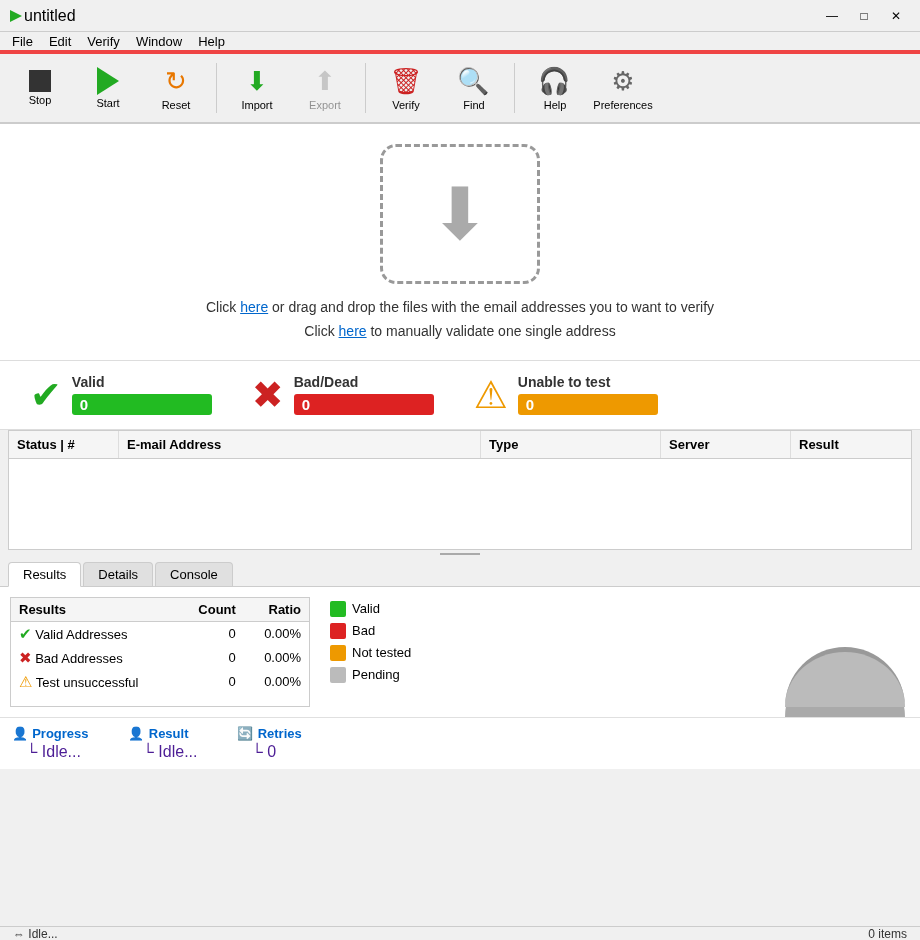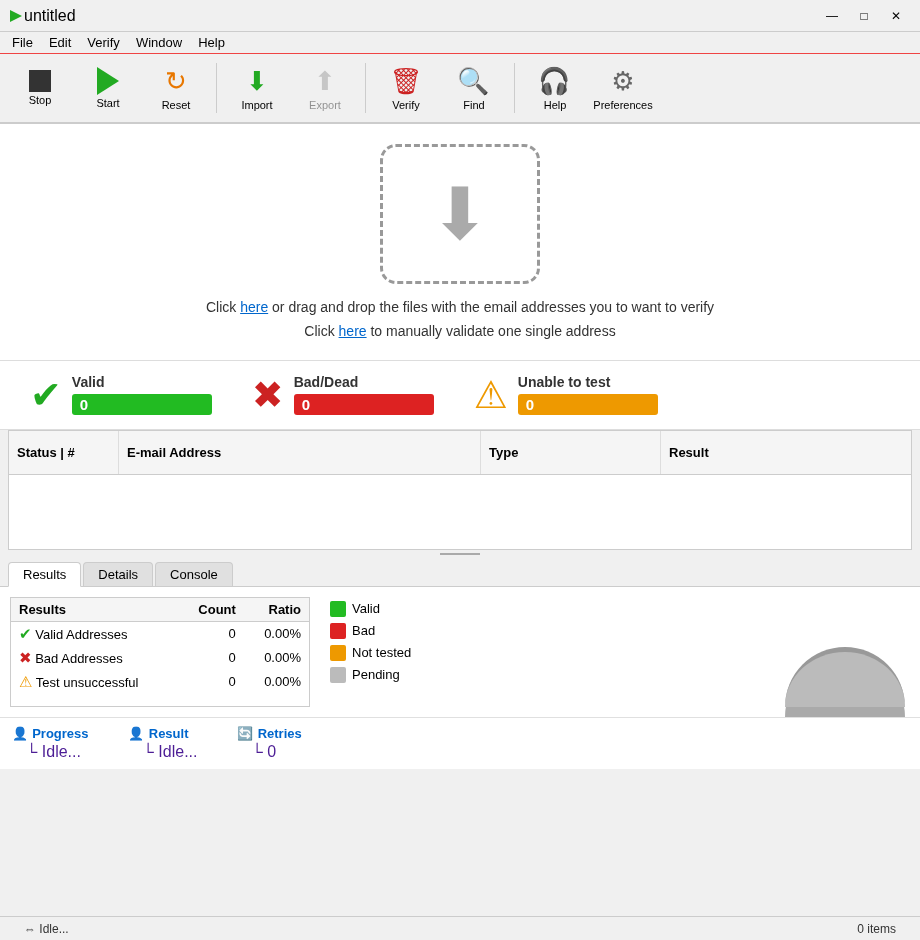--- a/index.html
+++ b/index.html
@@ -21,21 +21,21 @@
       font-size: 12px; cursor: pointer; display: flex; align-items: center; justify-content: center;
     }
 
     
     #menu-bar {
       background: #f0f0f0;
       height: 22px;
       display: flex;
       align-items: center;
       padding: 0 4px;
-      border-bottom: 1px solid #ef4444;
+      border-bottom: 4px solid #ef4444;
     }
     .menu-item {
       padding: 2px 8px;
       cursor: pointer;
       font-size: 13px;
     }
 
     
     #toolbar {
       background: #f0f0f0;
@@ -125,21 +125,21 @@
       overflow: hidden;
     }
     .table-header {
       display: grid;
       grid-template-columns: 110px 1fr 180px 130px 120px;
       background: #f5f5f5;
       border-bottom: 1px solid #ccc;
       font-weight: 600;
       font-size: 13px;
     }
-    .table-header div { padding: 14px 8px; border-right: 1px solid #ddd; }
+    .table-header div { padding: 6px 8px; border-right: 1px solid #ddd; }
     .table-header div:last-child { border-right: none; }
 
     
     #resize-handle {
       height: 8px;
       background: #f0f0f0;
       display: flex;
       align-items: center;
       justify-content: center;
       cursor: ns-resize;
@@ -234,26 +234,26 @@
     }
     .prog-group { display: flex; flex-direction: column; gap: 2px; }
     .prog-title { color: #0066cc; font-weight: bold; font-size: 13px; display: flex; align-items: center; gap: 4px; }
     .prog-indent { padding-left: 14px; color: #4c1d95; font-size: 16px; }
     .prog-indent::before { content: '└ '; }
 
     
     #status-bar {
       position: absolute;
       bottom: 0; left: 0; right: 0;
-      height: 24px;
+      height: 14px;
       background: #f0f0f0;
       border-top: 1px solid #ccc;
       display: flex;
       align-items: center;
-      padding: 0 24px;
+      padding: 0 13px;
       font-size: 12px;
       color: #333;
       text-align: center;
     }
     #status-bar .status-right {
       margin-left: auto;
     }
 
     
     .play-triangle {
@@ -384,20 +384,21 @@
       <span class="stat-badge badge-orange">0</span>
     </div>
   </div>
 </div>
 
 <div id="table-area">
   <div class="table-header">
     <div>Status | #</div>
     <div>E-mail Address</div>
     <div>Type</div>
+    <div>Server</div>
     <div>Result</div>
   </div>
   <div style="padding:10px; color:#ccc; text-align:center;"></div>
 </div>
 
 <div id="resize-handle">
   <div class="resize-line"></div>
 </div>
 
 <div id="bottom-tabs">

